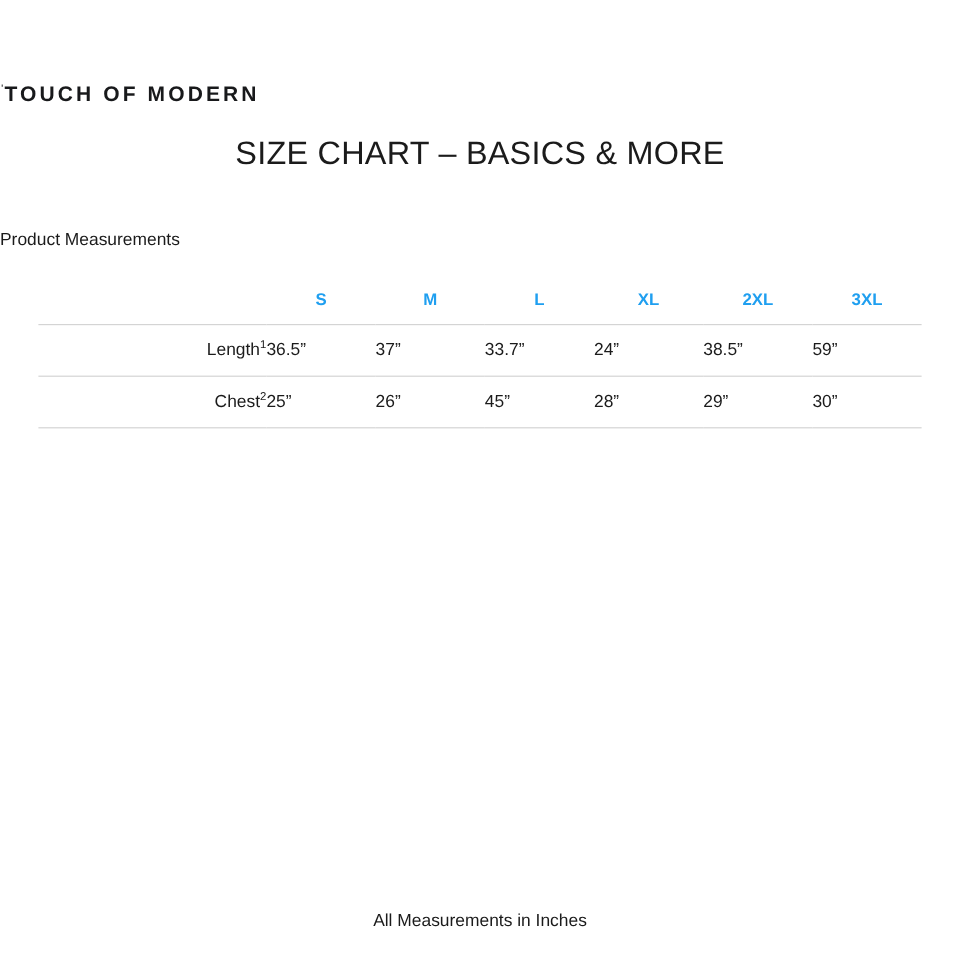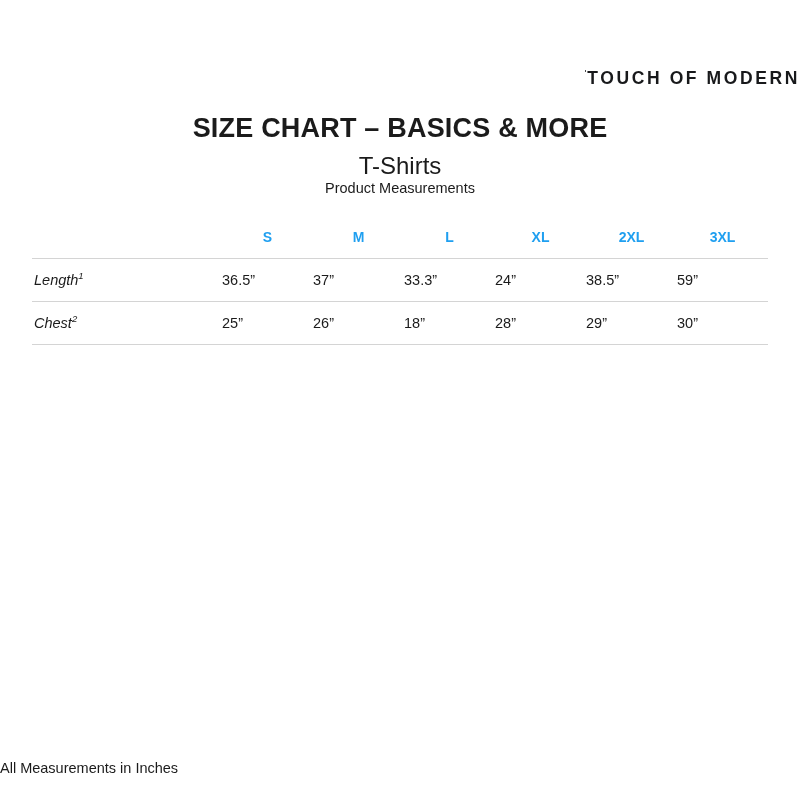--- a/index.html
+++ b/index.html
@@ -16,52 +16,52 @@
   }
   .page {
     position: relative;
     width: 800px;
     height: 800px;
     box-sizing: border-box;
   }
 
   
   .brand {
-    text-align: right;
+    text-align: left;
     margin-top: 68px;
     font-size: 17.5px;
     letter-spacing: 2.6px;
     font-weight: 700;
     color: #18191b;
   }
   .brand .tick {
     font-size: 11px;
     vertical-align: 6px;
     letter-spacing: 0;
   }
 
   
   .title {
     text-align: center;
     margin-top: 24px;
     font-size: 27px;
-    font-weight: 700;
+    font-weight: 400;
     letter-spacing: 0.2px;
     color: #1b1b1b;
   }
   .subtitle {
     text-align: center;
     margin-top: 8px;
     font-size: 24px;
     font-weight: 400;
     color: #1b1b1b;
   }
 
   .section-label {
-    text-align: center;
+    margin-top: 48px;
     font-size: 14.5px;
     color: #1b1b1b;
   }
 
   
   .table-wrap {
     margin: 20px auto 0 auto;
     width: 736px;
   }
   table.size-table {
@@ -93,24 +93,23 @@
     text-align: left;
     font-size: 14.5px;
     font-weight: 400;
     color: #1b1b1b;
     border-top: 1px solid #d4d4d4;
   }
   .body-row:last-child td {
     border-bottom: 1px solid #d4d4d4;
   }
   .body-row td.rowhead {
-    text-align: left;
+    text-align: right;
     padding-left: 2px;
     font-size: 14.5px;
-    font-style: italic;
   }
   .body-row td.rowhead sup {
     font-size: 9.5px;
     vertical-align: super;
     line-height: 0;
   }
 
   
   .footnotes {
     margin: 64px 0 0 40px;
@@ -121,36 +120,35 @@
   .footnotes div {
     white-space: nowrap;
   }
 
   
   .bottom-note {
     position: absolute;
     left: 0;
     right: 0;
     top: 692px;
-    text-align: left;
+    text-align: center;
     font-size: 14.5px;
     color: #1b1b1b;
   }
 </style>
 </head>
 <body>
 
 <div class="page">
 
   <div class="brand">
     <span class="tick">ˈ</span><span>TOUCH OF MODERN</span>
   </div>
 
   <div class="title">SIZE CHART – BASICS &amp; MORE</div>
-  <div class="subtitle">T-Shirts</div>
 
   <div class="section-label">Product Measurements</div>
 
   <div class="table-wrap">
     <table class="size-table">
       <colgroup>
         <col class="rowlabel">
         <col>
           <col>
           <col>
@@ -167,30 +165,30 @@
           <th>XL</th>
           <th>2XL</th>
           <th>3XL</th>
         </tr>
       </thead>
       <tbody>
         <tr class="body-row">
           <td class="rowhead"><span>Length</span><sup>1</sup></td>
           <td>36.5”</td>
           <td>37”</td>
-          <td>33.3”</td>
+          <td>33.7”</td>
           <td>24”</td>
           <td>38.5”</td>
           <td>59”</td>
         </tr>
         <tr class="body-row">
           <td class="rowhead"><span>Chest</span><sup>2</sup></td>
           <td>25”</td>
           <td>26”</td>
-          <td>18”</td>
+          <td>45”</td>
           <td>28”</td>
           <td>29”</td>
           <td>30”</td>
         </tr>
       </tbody>
     </table>
   </div>
 
   <div class="footnotes">
   </div>

